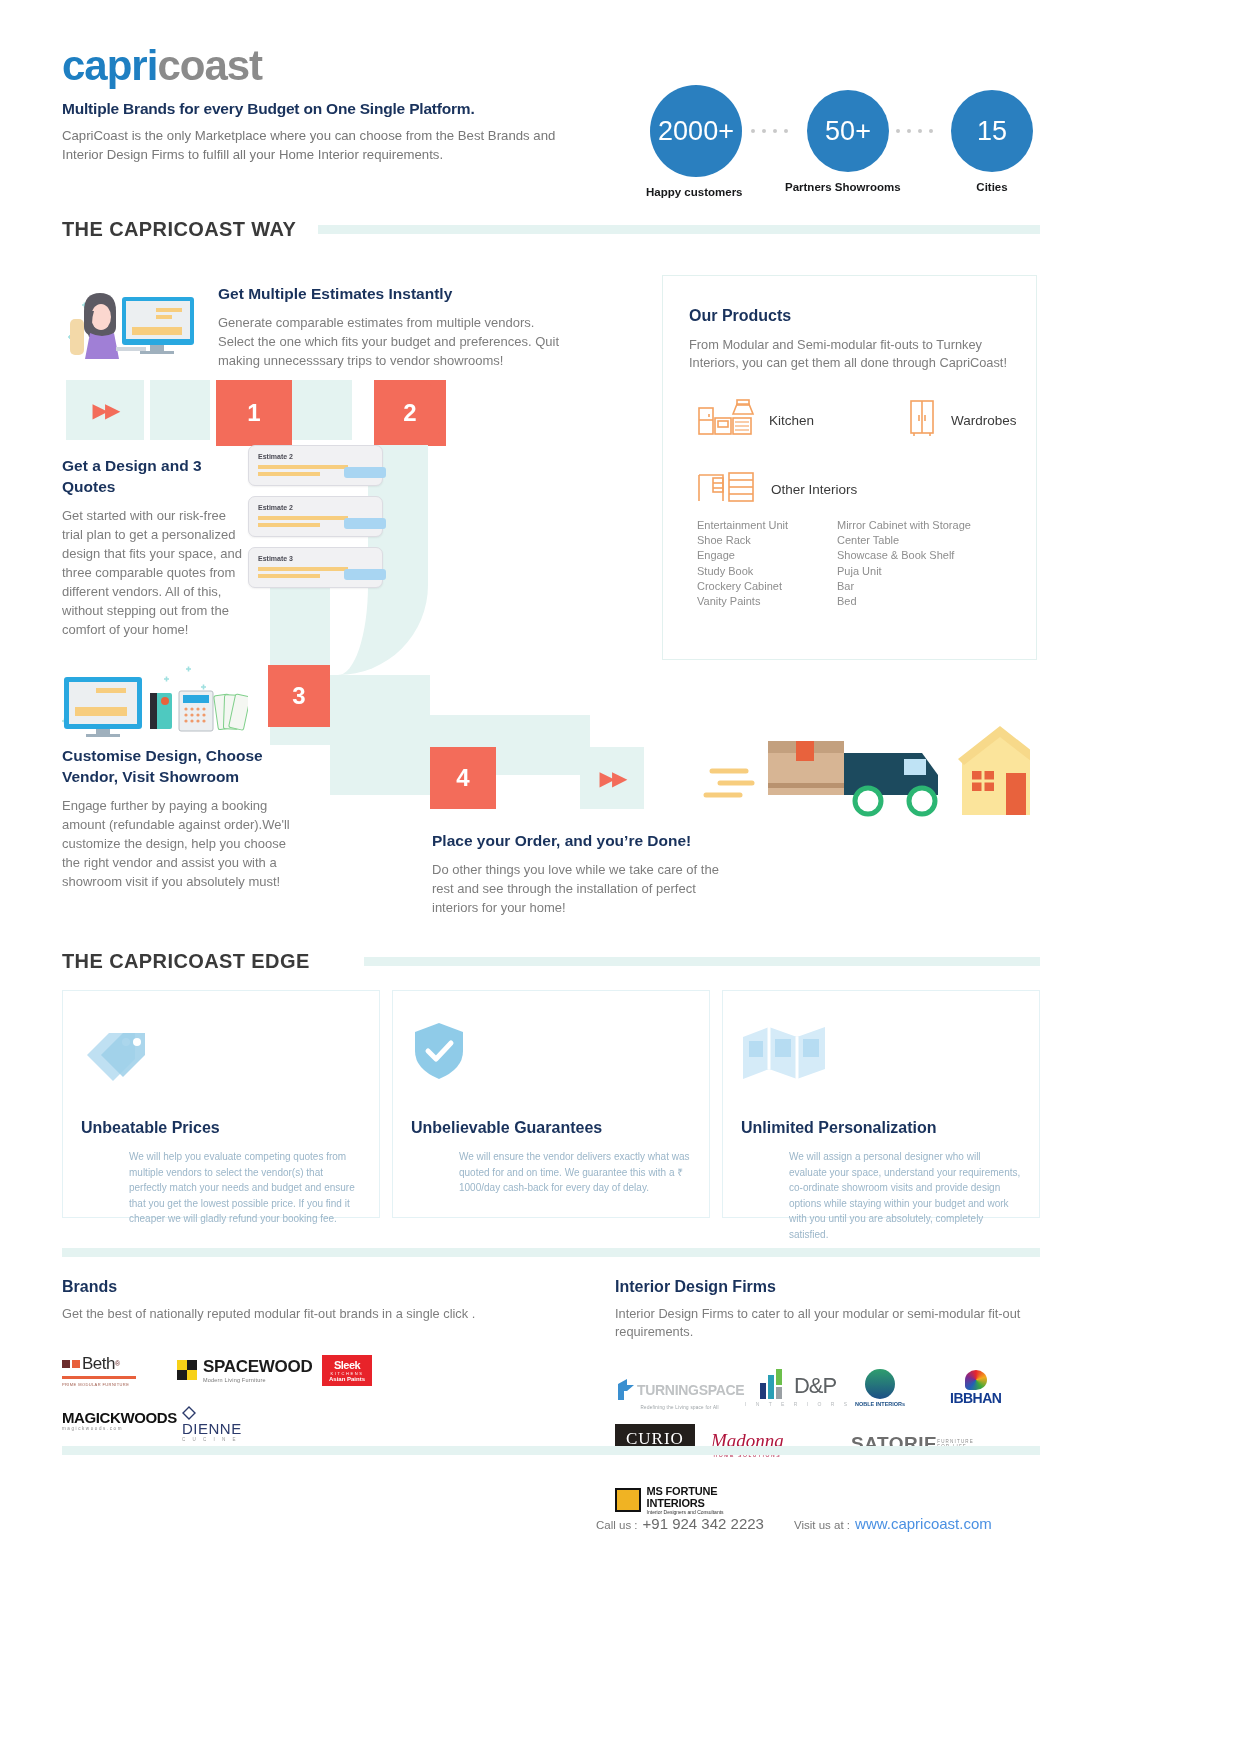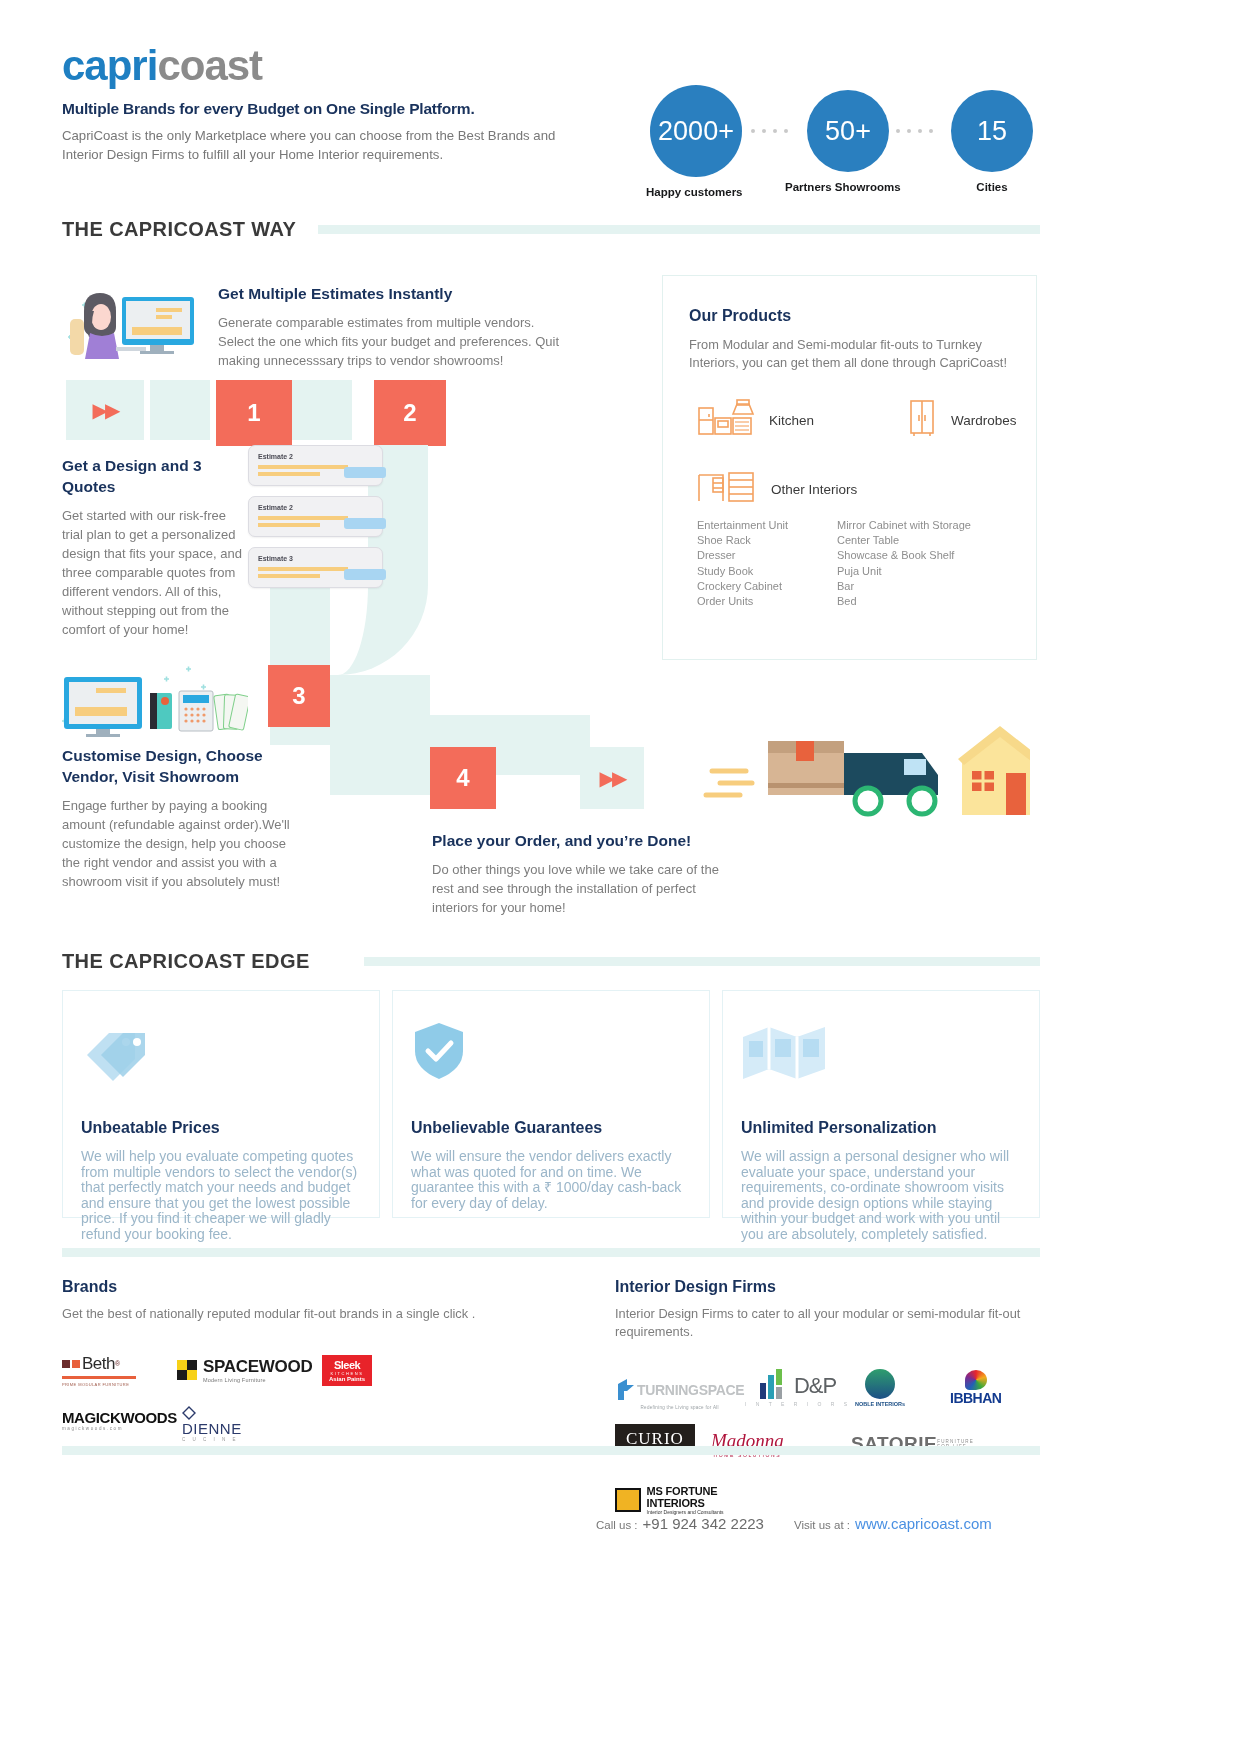--- a/index.html
+++ b/index.html
@@ -78,21 +78,21 @@
   .prod-other .plabel { font-size: 13.5px; color: #3a3a3a; margin-left: 12px; }
   .prod-lists { display: flex; margin: 10px 0 0 34px; font-size: 11px; color: #8e8e8e; line-height: 15.2px; }
   .prod-lists ul { list-style: none; }
   .prod-lists ul:first-child { width: 140px; }
 
   
   .edge { position: absolute; left: 0; top: 950px; width: 1240px; }
   .edge-cards { position: absolute; left: 62px; top: 40px; display: flex; gap: 12px; }
   .edge-card { width: 318px; height: 228px; border: 1px solid #e4f2f5; padding: 24px 18px 0 18px; }
   .edge-card h4 { font-size: 16px; color: #19325c; font-weight: bold; margin: 38px 0 12px 0; }
-  .edge-card p { font-size: 14px; line-height: 15.6px; color: #9bb6c9; }
+  .edge-card p { font-size: 10px; line-height: 15.6px; color: #9bb6c9; margin-left: 48px; }
   .edge-icon { height: 66px; display:flex; align-items: flex-end; }
 
   
   .brands { position: absolute; left: 0; top: 1248px; width: 1240px; }
   .bar-top { position: absolute; left: 62px; top: 0; width: 978px; height: 9px; background: #e4f3f1; }
   .bcol { position: absolute; top: 30px; }
   .bcol h4 { font-size: 16px; color: #19325c; font-weight: bold; margin-bottom: 9px; }
   .bcol p { font-size: 12.8px; line-height: 18px; color: #7d7d7d; }
   .logos { display: flex; flex-wrap: wrap; align-items: center; margin-top: 24px; }
   .logo-slot { height: 46px; display: flex; align-items: center; justify-content: flex-start; }
@@ -429,24 +429,24 @@
             <line x1="32" y1="24" x2="56" y2="24"></line>
           </svg>
         </span>
         <span class="plabel">Other Interiors</span>
       </div>
 
       <div class="prod-lists">
         <ul>
           <li>Entertainment Unit</li>
           <li>Shoe Rack</li>
-          <li>Dresser</li>
+          <li>Engage</li>
           <li>Study Book</li>
           <li>Crockery Cabinet</li>
-          <li>Order Units</li>
+          <li>Vanity Paints</li>
         </ul>
         <ul>
           <li>Mirror Cabinet with Storage</li>
           <li>Center Table</li>
           <li>Showcase &amp; Book Shelf</li>
           <li>Puja Unit</li>
           <li>Bar</li>
           <li>Bed</li>
         </ul>
       </div>

